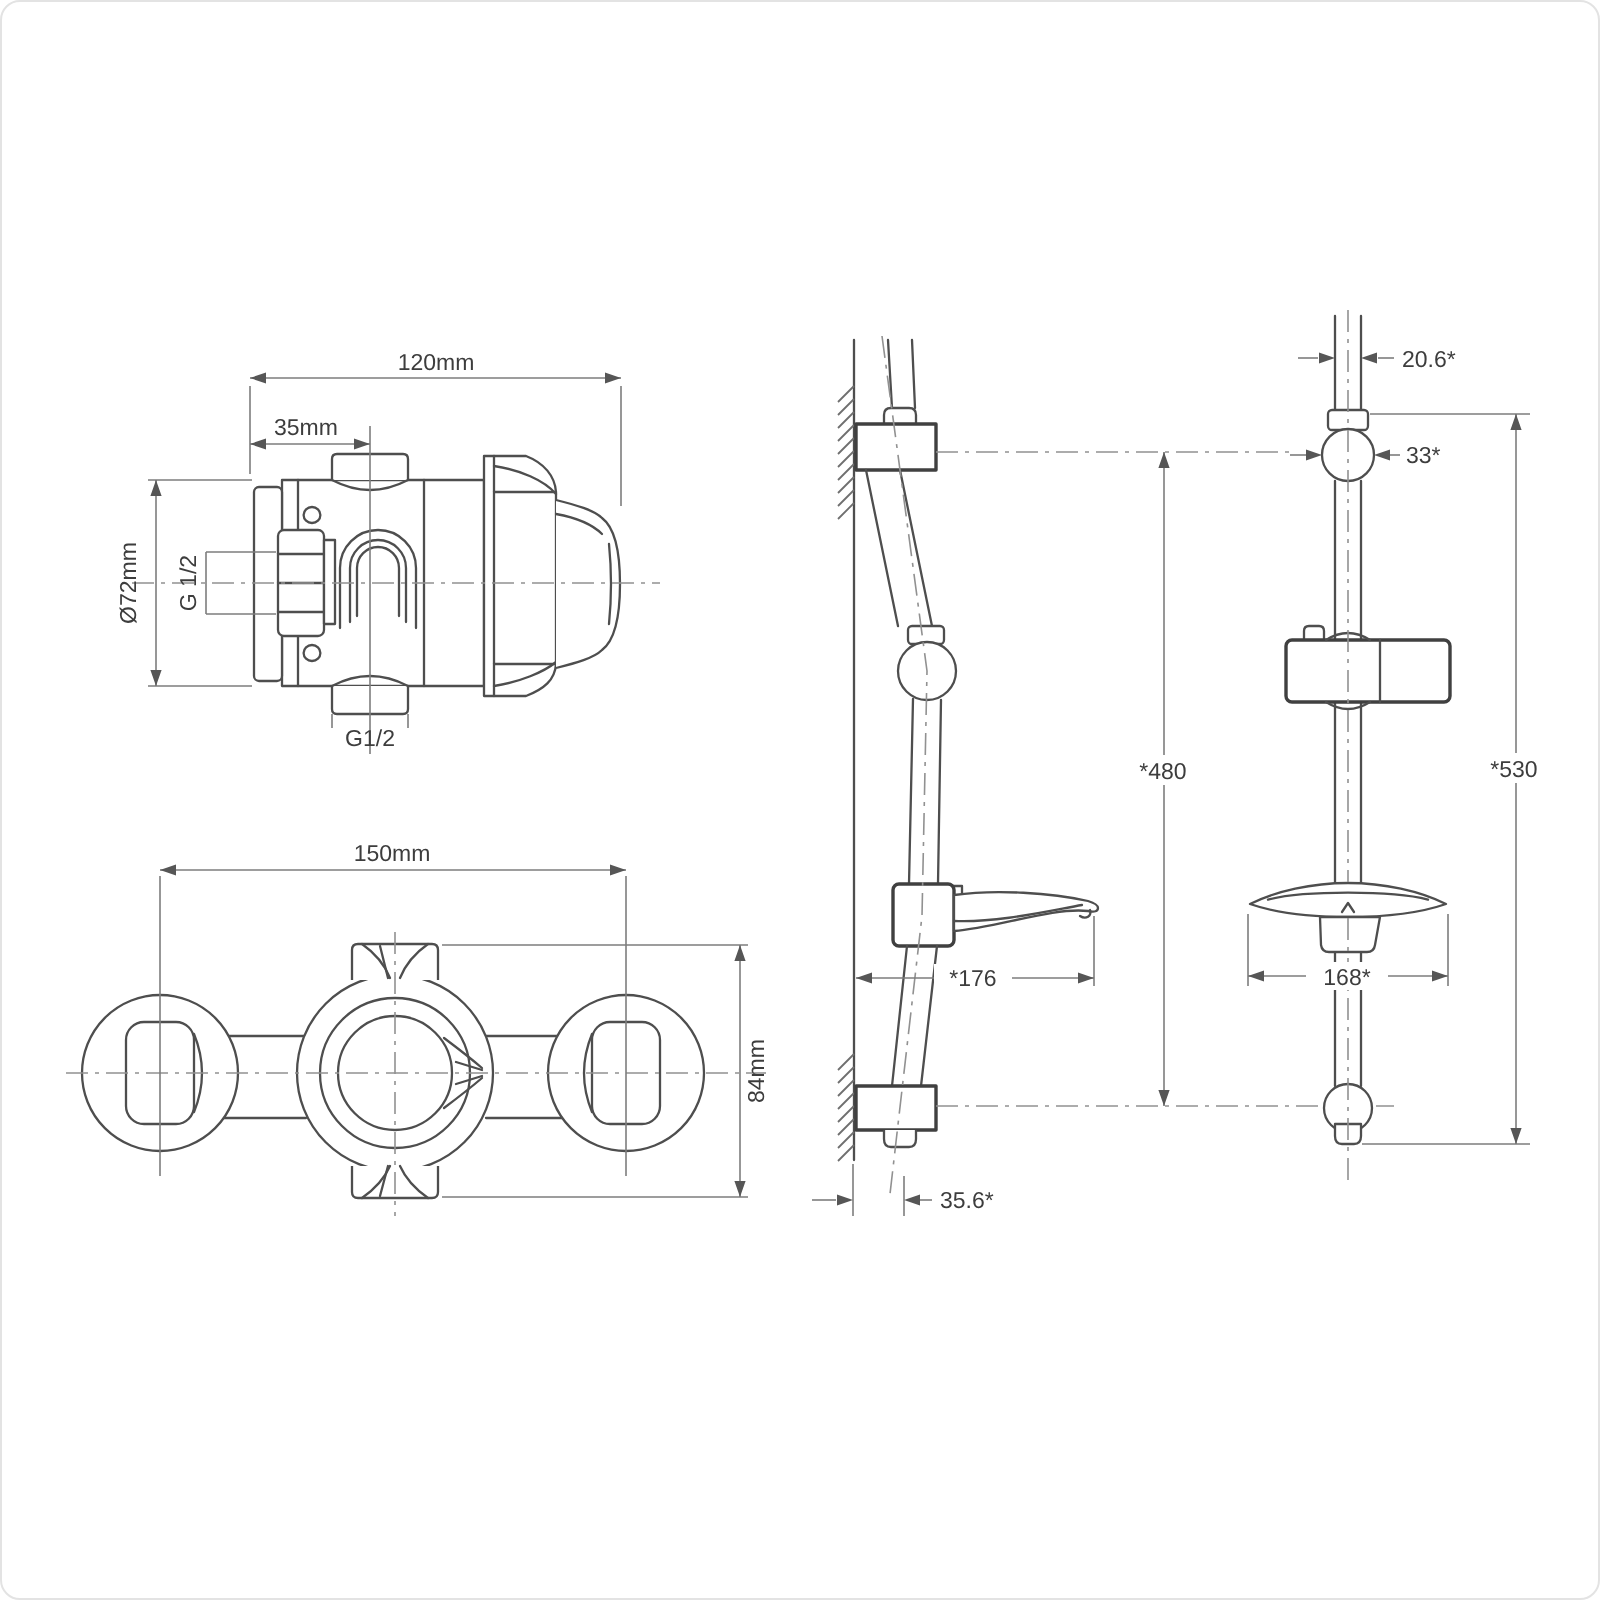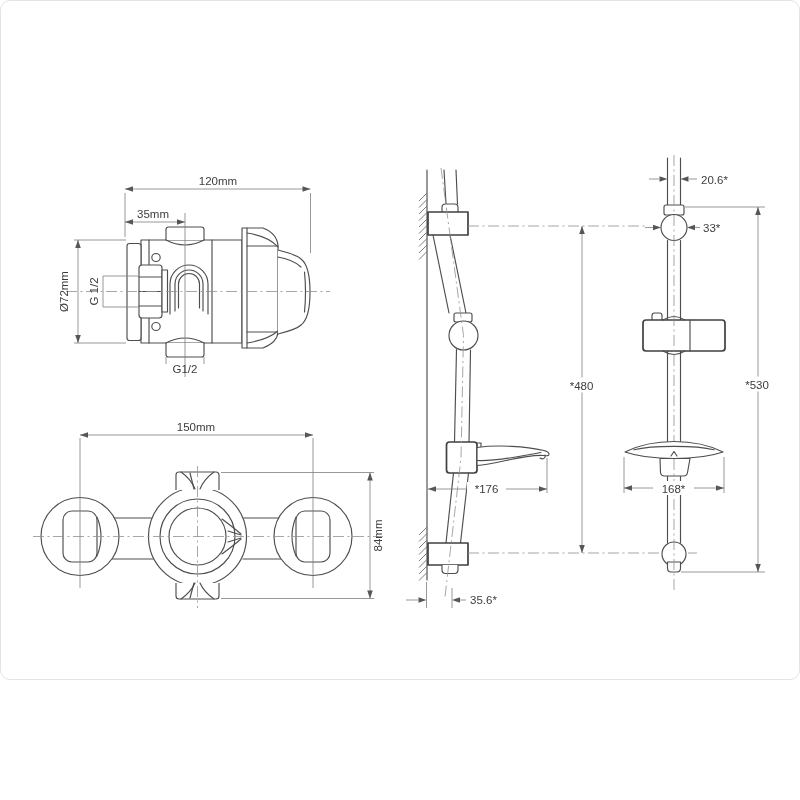--- a/index.html
+++ b/index.html
@@ -1,16 +1,16 @@
 <!DOCTYPE html>
 <html><head>
 <meta charset="utf-8">
 <style>
   html,body{margin:0;padding:0;background:#fff;}
-  .stage{position:relative;width:800px;height:680px;background:#fff;overflow:hidden;}
+  .stage{position:relative;width:800px;height:800px;background:#fff;overflow:hidden;}
   .frame{position:absolute;inset:0;border:1px solid #e3e3e3;border-radius:10px;pointer-events:none;}
   svg text{font-family:"Liberation Sans","DejaVu Sans",sans-serif;font-size:11.5px;fill:#3d3d3d;}
   .o{fill:none;stroke:#4e4e4e;stroke-width:1.15;stroke-linejoin:round;stroke-linecap:round;}
   .ow{fill:#fff;stroke:#4e4e4e;stroke-width:1.15;stroke-linejoin:round;}
   .b{fill:#fff;stroke:#404040;stroke-width:1.7;stroke-linejoin:round;}
   .d{fill:none;stroke:#7d7d7d;stroke-width:0.8;}
   .a{fill:#565656;stroke:none;}
   .c{fill:none;stroke:#919191;stroke-width:0.8;stroke-dasharray:11 3.5 2 3.5;}
   .h{fill:none;stroke:#6f6f6f;stroke-width:0.9;}
   .wb{fill:#fff;stroke:none;}

